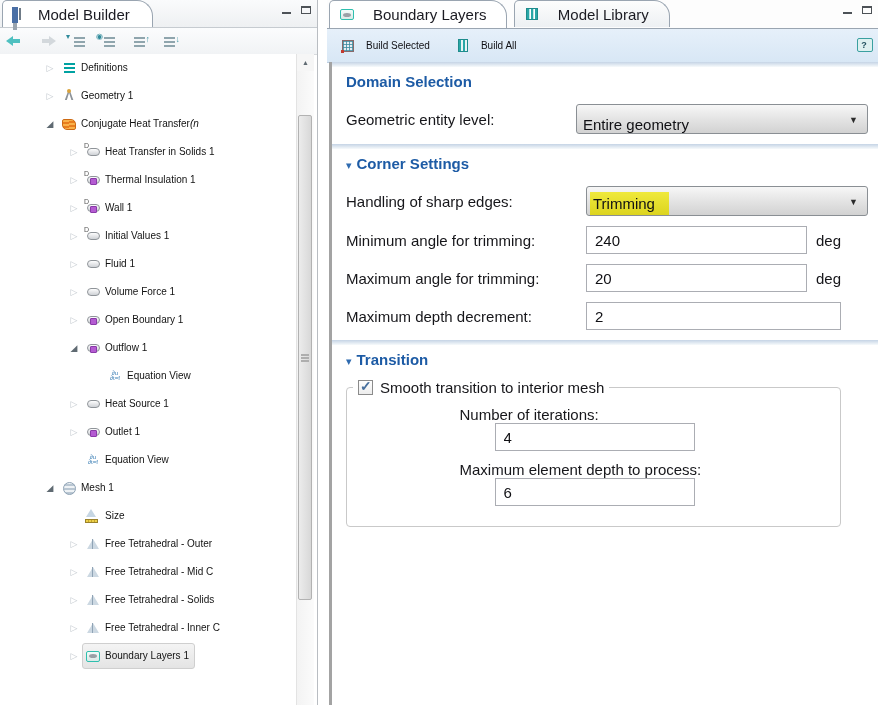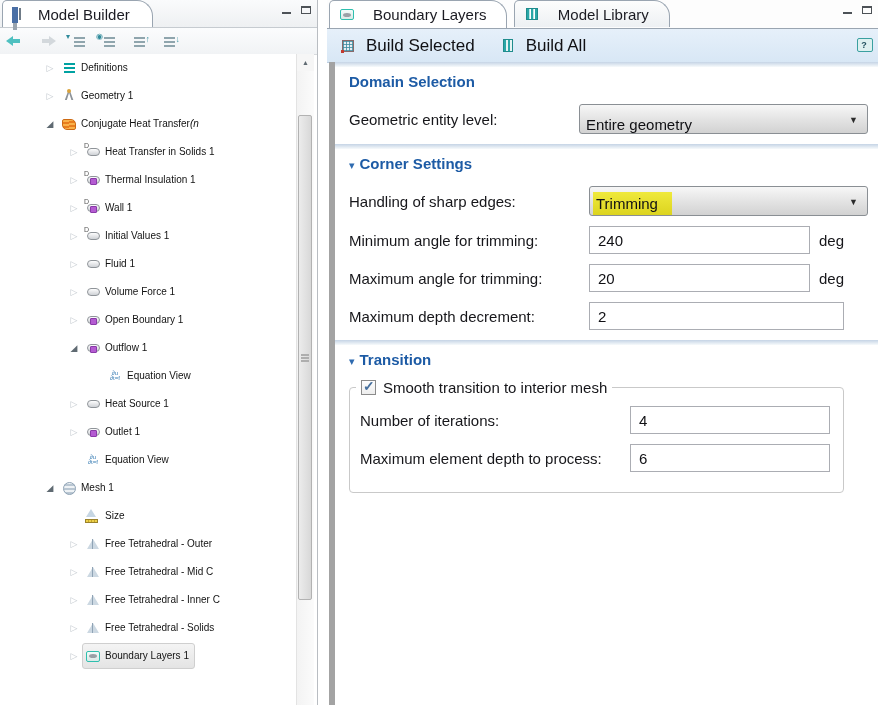--- a/index.html
+++ b/index.html
@@ -77,34 +77,34 @@
   .grip{width:8px;height:2px;background:#aeaeae;box-shadow:0 3px 0 #aeaeae,0 -3px 0 #aeaeae;}
 
   
   .right-panel{position:absolute;left:327px;top:0;width:551px;height:705px;background:#fff;}
   .rp-tabbar{position:relative;height:28px;border-bottom:1px solid #9aa5b1;background:#fdfdfd;}
   .rp-tab{position:relative;display:inline-flex;align-items:center;gap:14px;height:27px;padding:0 20px 0 8px;margin-left:2px;
       border:1px solid #9aa5b1;border-bottom:none;border-radius:5px 16px 0 0;background:linear-gradient(#fdfdfd,#edf0f3);box-sizing:border-box;}
   .rp-tab.active{background:#fff;height:28px;margin-bottom:-1px;z-index:2;}
   .rp-toolbar{position:relative;display:flex;align-items:center;gap:16px;height:33px;padding-left:8px;
       background:linear-gradient(#e6f0fa,#d8e7f5);border-bottom:1px solid #bccfe2;}
-  .tool-btn{display:inline-flex;align-items:center;gap:6px;font-size:17px;color:#101014;padding:2px 4px;border-radius:2px;}
+  .tool-btn{display:inline-flex;align-items:center;gap:6px;font-size:10px;color:#101014;padding:2px 4px;border-radius:2px;}
   .icon-build-selected::before{content:"";width:12px;height:12px;border:1px solid #8a6a6a;box-sizing:border-box;
     background:repeating-linear-gradient(0deg,rgba(60,140,160,.8) 0 1px,transparent 1px 3px),repeating-linear-gradient(90deg,rgba(60,140,160,.8) 0 1px,transparent 1px 3px),#e7eef4;}
   .icon-build-selected::after{content:"";position:absolute;left:2px;bottom:1px;width:3px;height:3px;background:#c23b2e;}
   .icon-build-all::before{content:"";width:10px;height:13px;border:1px solid #1f8c8c;box-sizing:border-box;
     background:repeating-linear-gradient(90deg,#2aa7a7 0 2px,#e8f4f4 2px 4px);}
   .icon-help{position:absolute;right:2px;top:8px;}
   .icon-help::before{content:"?";position:relative;z-index:1;font-size:9px;font-weight:bold;color:#20505e;}
   .icon-help::after{content:"";position:absolute;left:2px;top:1px;width:14px;height:12px;border:1px solid #3aa0a0;border-radius:2px;background:#ddf0f0;z-index:0;}
   .icon-model-library::before{content:"";width:12px;height:12px;border:1px solid #1f8c8c;box-sizing:border-box;
     background:repeating-linear-gradient(90deg,#2aa7a7 0 2px,#bfe6e6 2px 3px,#ffffff 3px 4px);}
   .icon-model-builder::before{content:"";width:2px;height:12px;background:#6f7b87;box-shadow:-5px 1px 0 2px #4a6fa5,-5px 9px 0 1px #9aa4ae;}
 
-  .rp-content{position:absolute;left:2px;top:62px;right:0;bottom:0;border-left:6px solid #a3a3a3;background:#fff;overflow:hidden;}
+  .rp-content{position:absolute;left:2px;top:62px;right:0;bottom:0;border-left:3px solid #a3a3a3;background:#fff;overflow:hidden;}
   .section-header{position:relative;padding:11px 0 4px 14px;}
   .section-header::before{content:"";position:absolute;top:0;left:0;right:0;height:5px;background:linear-gradient(180deg,#c5d4e5,#f7fafc);}
   .section-title{font-size:15px;font-weight:bold;color:#1d5ba5;}
   .caret{font-size:11px;color:#2f6bb0;margin-right:5px;}
   .caret::before{content:"▾";}
 
   .form-row{display:flex;align-items:center;margin:9px 10px 10px 14px;font-size:15px;}
   .form-row label{flex-shrink:0;color:#16161a;}
   .lbl-230{width:230px;} .lbl-240{width:240px;}
   .combo{display:flex;align-items:flex-end;height:30px;border:1px solid #8a8f94;border-radius:3px;box-sizing:border-box;
@@ -115,21 +115,21 @@
   .combo-arrow{position:absolute;right:9px;top:10px;font-size:9px;color:#2b2b2b;}
   .combo-arrow::before{content:"▼";}
   input.field{height:28px;border:1px solid #abadb3;box-sizing:border-box;font-family:"Liberation Sans",sans-serif;font-size:15px;color:#101014;padding:0 0 0 8px;background:#fff;}
   .w221{width:221px;} .w255{width:255px;} .w200{width:200px;}
   .unit{margin-left:9px;font-size:15px;color:#16161a;}
 
   fieldset.group{margin:6px 0 0 14px;width:495px;border:1px solid #c9c9c9;border-radius:4px;padding:2px 0 10px 0;box-sizing:border-box;}
   fieldset.group legend{display:flex;align-items:center;gap:7px;margin-left:6px;padding:0 5px;font-size:15px;color:#16161a;}
   .checkbox{position:relative;width:15px;height:15px;border:1px solid #8b8b8b;box-sizing:border-box;background:linear-gradient(#fefefe,#ededed);}
   .checkbox.checked::after{content:"✓";position:absolute;left:1px;top:-3px;font-size:14px;font-weight:bold;color:#47709e;}
-  .group .form-row{margin:8px 8px 10px 10px;}
+  .group .form-row{margin:8px 8px 10px 10px;flex-direction:column;}
   .group .form-row label{width:270px;}
 </style>
 </head>
 <body>
 
 <div class="app">
 
   <section class="left-panel">
     <div class="lp-tabbar">
       <div class="tab active">
@@ -337,30 +337,30 @@
             </span>
             <span class="tree-label">Free Tetrahedral - Mid C</span>
             <span class="tree-suffix"></span>
           </span>
   </div>
         <div class="tree-row indent-2">
     <span class="expander collapsed"></span><span class="row-inner">
             <span class="tree-icon icon icon-free-tetrahedral">
               <i></i>
             </span>
+            <span class="tree-label">Free Tetrahedral - Solids</span>
+            <span class="tree-suffix"></span>
+          </span>
+  </div>
+        <div class="tree-row indent-2">
+    <span class="expander collapsed"></span><span class="row-inner">
+            <span class="tree-icon icon icon-free-tetrahedral">
+              <i></i>
+            </span>
             <span class="tree-label">Free Tetrahedral - Inner C</span>
-            <span class="tree-suffix"></span>
-          </span>
-  </div>
-        <div class="tree-row indent-2">
-    <span class="expander collapsed"></span><span class="row-inner">
-            <span class="tree-icon icon icon-free-tetrahedral">
-              <i></i>
-            </span>
-            <span class="tree-label">Free Tetrahedral - Solids</span>
             <span class="tree-suffix"></span>
           </span>
   </div>
         <div class="tree-row indent-2">
     <span class="expander collapsed"></span><span class="row-inner selected">
             <span class="tree-icon icon icon-boundary-layers">
               <i></i>
             </span>
             <span class="tree-label">Boundary Layers 1</span>
             <span class="tree-suffix"></span>

